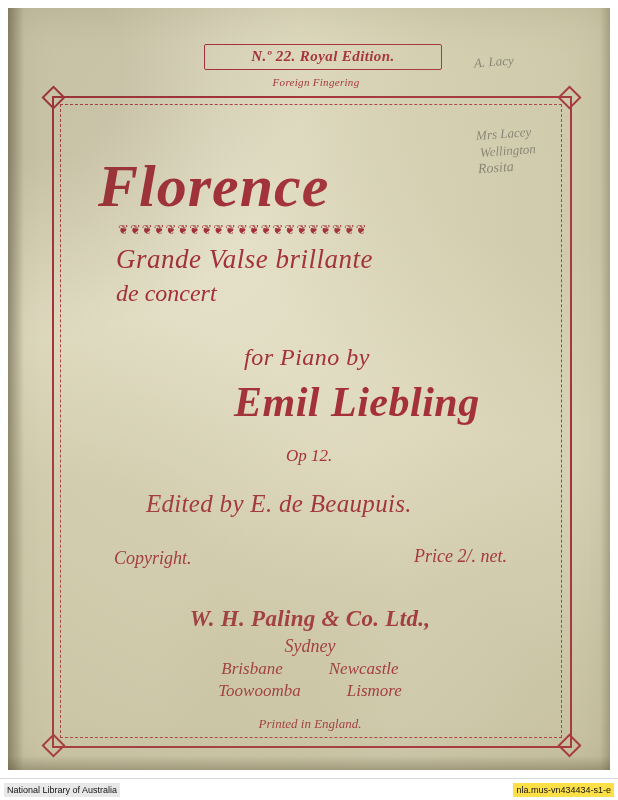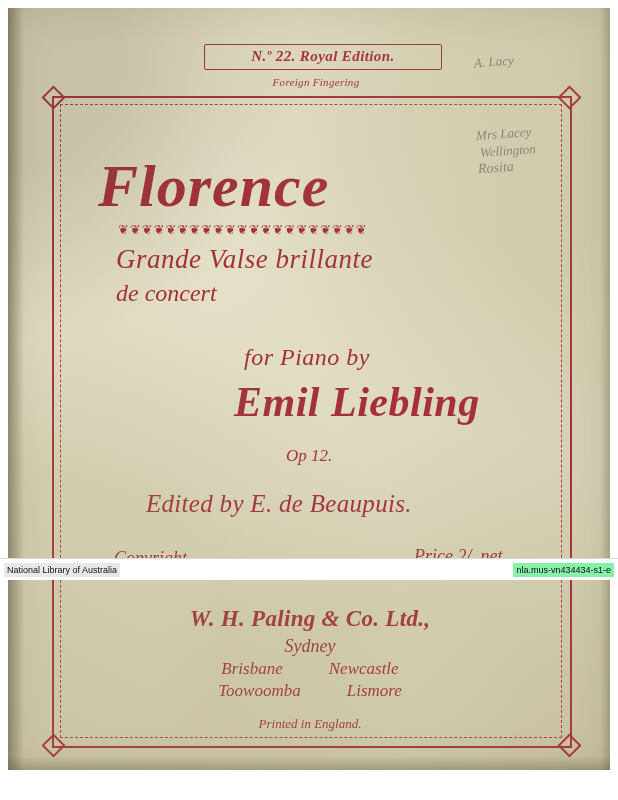--- a/index.html
+++ b/index.html
@@ -11,21 +11,21 @@
     width: 618px;
     height: 800px;
     font-family: "Liberation Serif", serif;
     overflow: hidden;
   }
 
   
   .viewer {
     position: relative;
     width: 618px;
-    height: 580px;
+    height: 800px;
     background: #ffffff;
   }
 
   
   .cover {
     position: absolute;
     left: 8px;
     top: 8px;
     width: 602px;
     height: 762px;
@@ -301,21 +301,21 @@
     font-family: "Liberation Sans", sans-serif;
     font-size: 9px;
     color: #111111;
     background: #e8e8e8;
     padding: 2px 3px;
   }
   .footer .rid {
     font-family: "Liberation Sans", sans-serif;
     font-size: 9px;
     color: #111111;
-    background: #86efac;
+    background: #fde047;
     padding: 2px 3px;
   }
 </style>
 </head>
 <body>
 
 <div class="viewer">
 
   <div class="cover">
 

